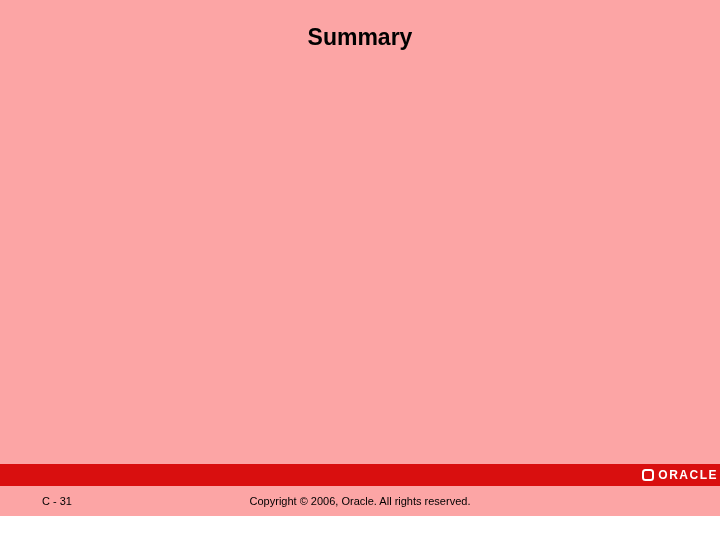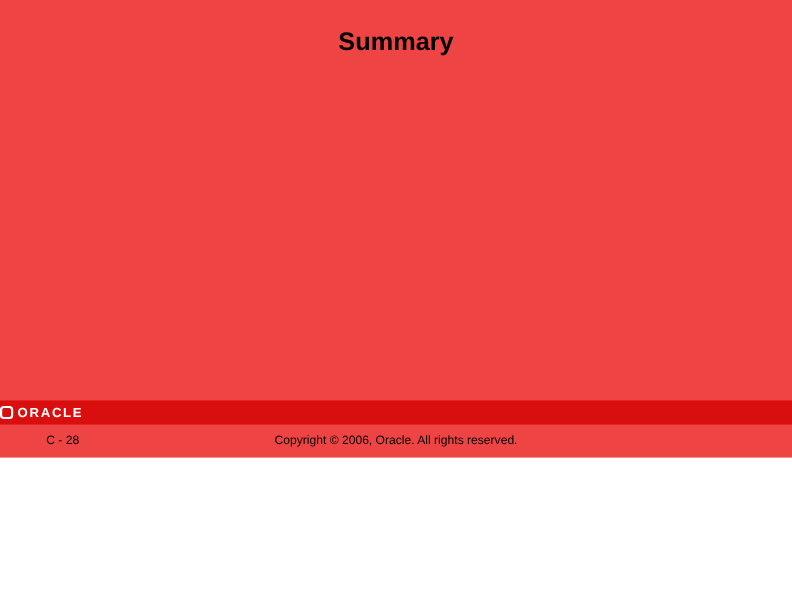--- a/index.html
+++ b/index.html
@@ -1,21 +1,21 @@
 <!DOCTYPE html>
 <html><head>
 <meta charset="utf-8">
 <style>
   * { margin: 0; padding: 0; box-sizing: border-box; }
   html, body { width: 720px; height: 540px; font-family: Arial, Helvetica, sans-serif; background: #fff; }
   .slide {
     width: 720px;
-    height: 416px;
+    height: 516px;
     position: relative;
-    background: #ef4444;
+    background: #fca5a5;
   }
   .title {
     position: absolute;
     top: 24px;
     left: 0;
     width: 100%;
     text-align: center;
     font-weight: bold;
     font-size: 23px;
     color: #000;
@@ -37,23 +37,23 @@
     font-weight: bold;
   }
   .red-bar {
     position: absolute;
     left: 0;
     right: 0;
     bottom: 30px;
     height: 22px;
     background: #d90f0f;
     display: flex;
-    justify-content: flex-start;
+    justify-content: flex-end;
     align-items: center;
-    padding-right: 32px;
+    padding-right: 2px;
   }
   .oracle-logo {
     display: flex;
     align-items: center;
     gap: 4px;
   }
   .oracle-o {
     width: 12px;
     height: 12px;
     border: 2.2px solid #fff;
@@ -102,17 +102,17 @@
 
 
   <div class="red-bar">
     <div class="oracle-logo">
       <span class="oracle-o"></span>
       <span class="oracle-word">ORACLE</span>
     </div>
   </div>
 
   <div class="footer">
-    <div class="page-num">C - 28</div>
+    <div class="page-num">C - 31</div>
     <div class="copyright">Copyright © 2006, Oracle. All rights reserved.</div>
   </div>
 
 </div>
 
 </body></html>

